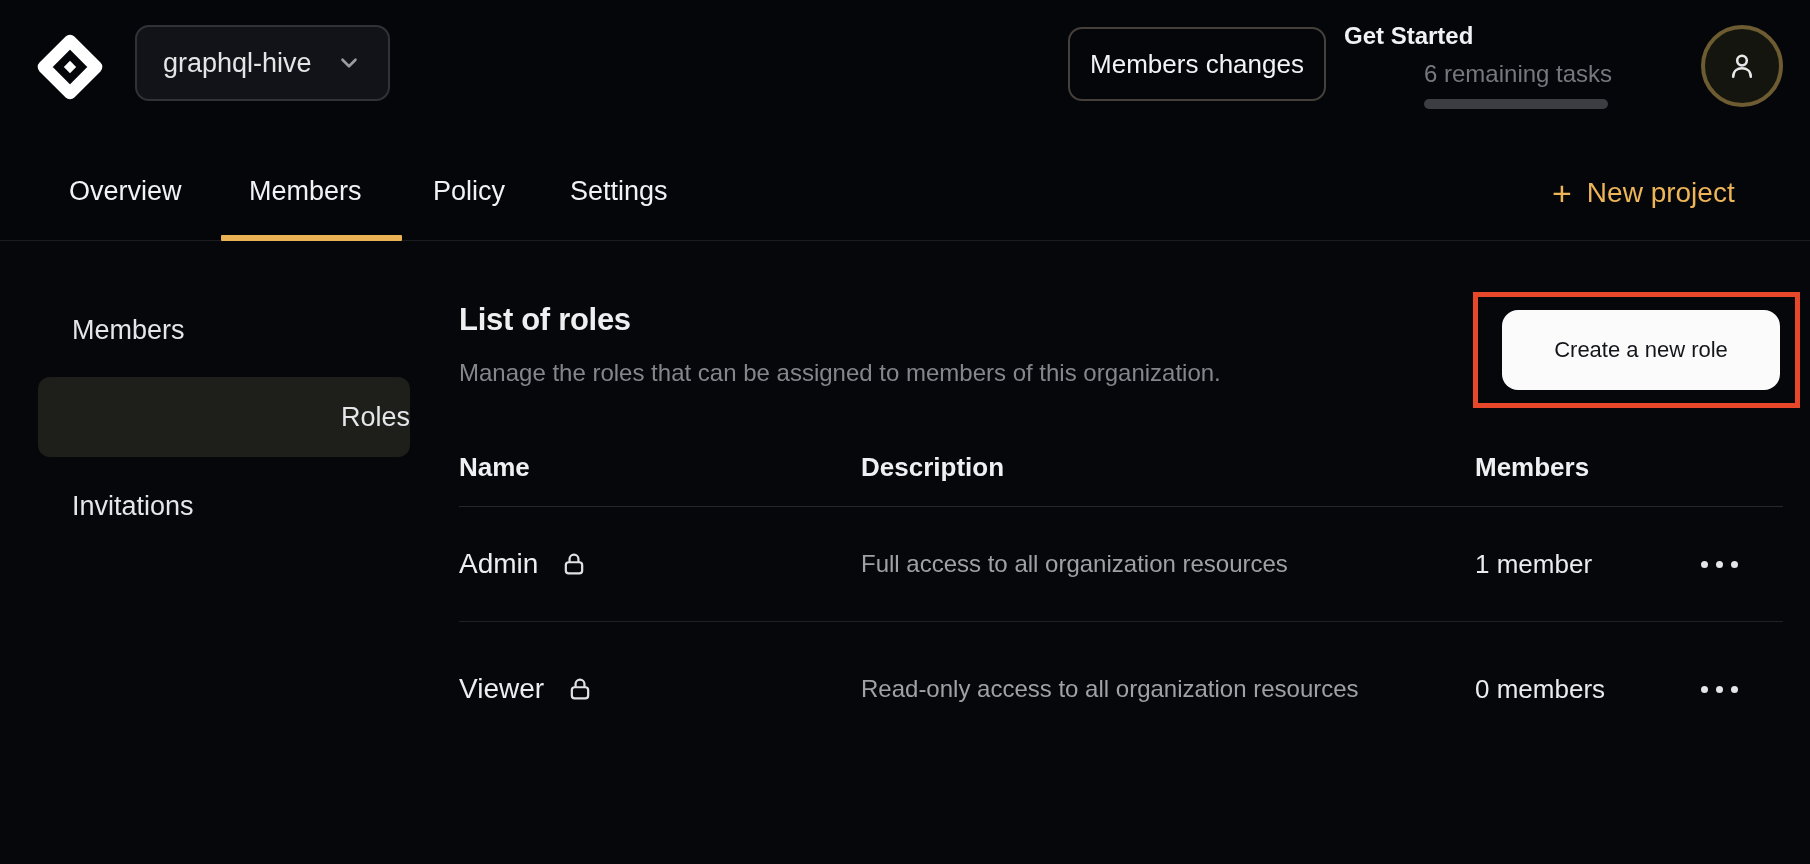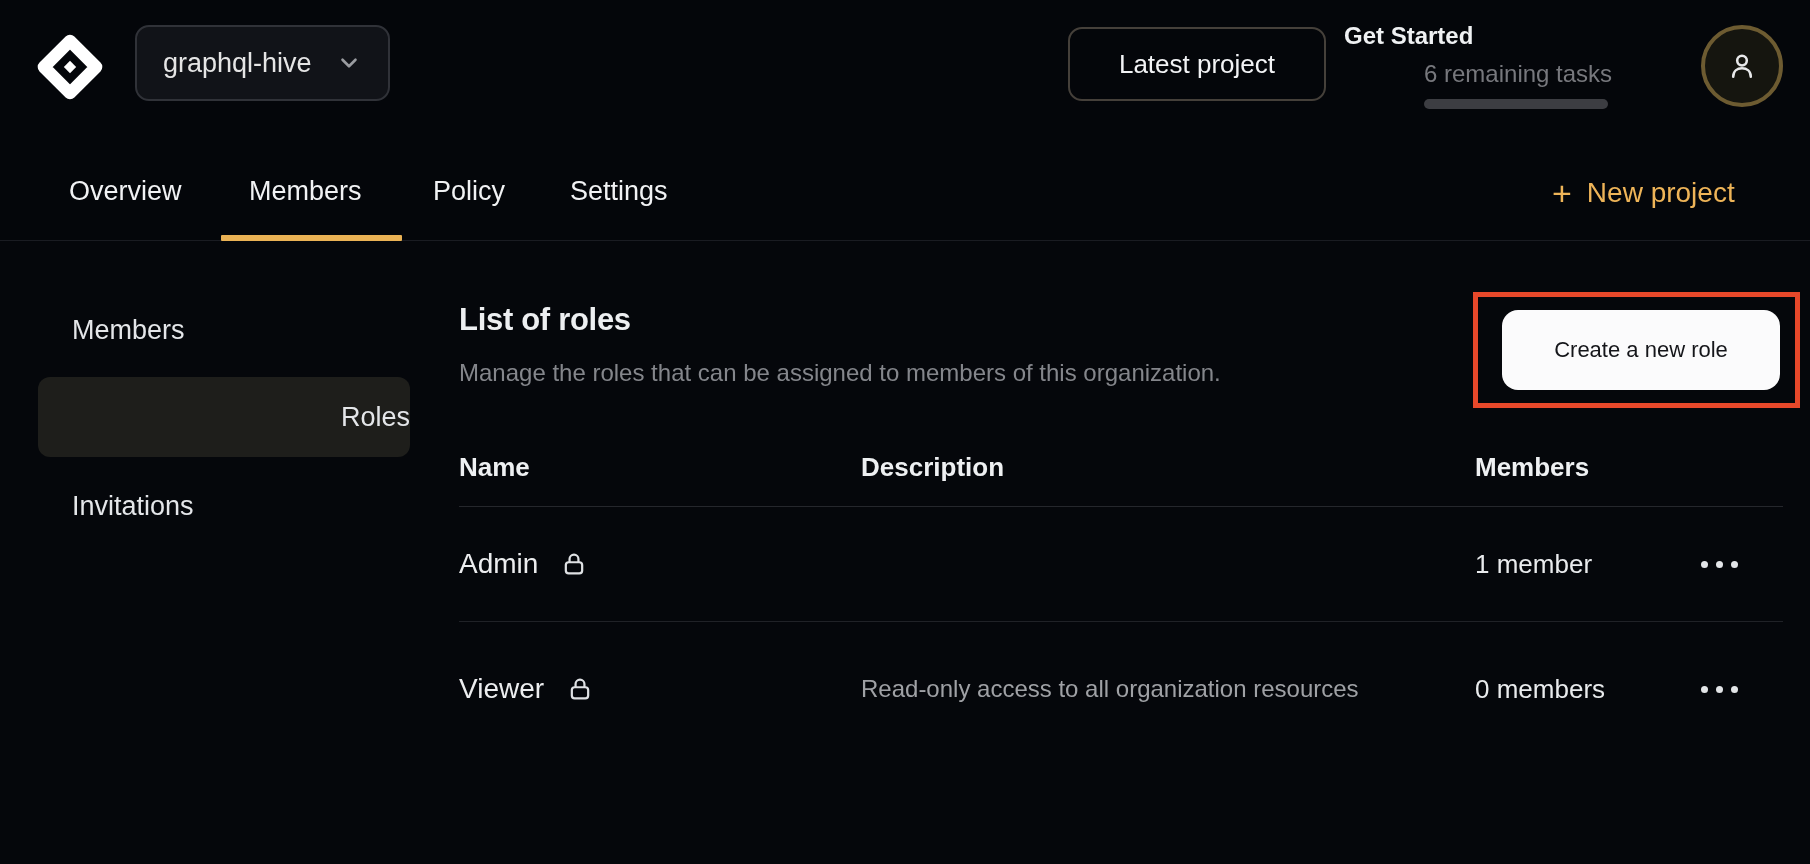--- a/index.html
+++ b/index.html
@@ -113,21 +113,21 @@
     <div class="abs org-btn">
       <span class="org-label">graphql-hive</span>
       <span class="chevron-icon">
         <svg width="26" height="26" viewBox="0 0 24 24" fill="none">
           <path d="M6 9 L12 15 L18 9" stroke="#9a9ca0" stroke-width="2.4" stroke-linecap="round" stroke-linejoin="round"></path>
         </svg>
       </span>
     </div>
 
     <div class="abs latest-btn">
-      <span>Latest project</span>
+      <span>Members changes</span>
     </div>
 
     <div class="abs gs-title">Get Started</div>
     <div class="abs gs-sub">6 remaining tasks</div>
     <div class="abs gs-bar">
       <div class="gs-bar-fill" style="width: 0%;"></div>
     </div>
 
     <div class="abs avatar">
       <span class="user-icon">
@@ -180,20 +180,21 @@
     <div class="t-row row-admin">
       <div class="cell-name">
         <span>Admin</span>
         <span class="lock-icon">
           <svg width="28" height="28" viewBox="0 0 24 24" fill="none">
             <rect x="5" y="10.5" width="14" height="9.5" rx="2.4" stroke="#dfe1e4" stroke-width="1.9"></rect>
             <path d="M8.2 10.5 V7.8 C8.2 5.7 9.9 4 12 4 C14.1 4 15.8 5.7 15.8 7.8 V10.5" stroke="#dfe1e4" stroke-width="1.9"></path>
           </svg>
         </span>
       </div>
+      <div class="cell-desc">Full access to all organization resources</div>
       <div class="cell-members">1 member</div>
       <button class="row-menu">
         <span class="dot"></span>
         <span class="dot"></span>
         <span class="dot"></span>
       </button>
     </div>
 
     <div class="t-row row-viewer last">
       <div class="cell-name">

